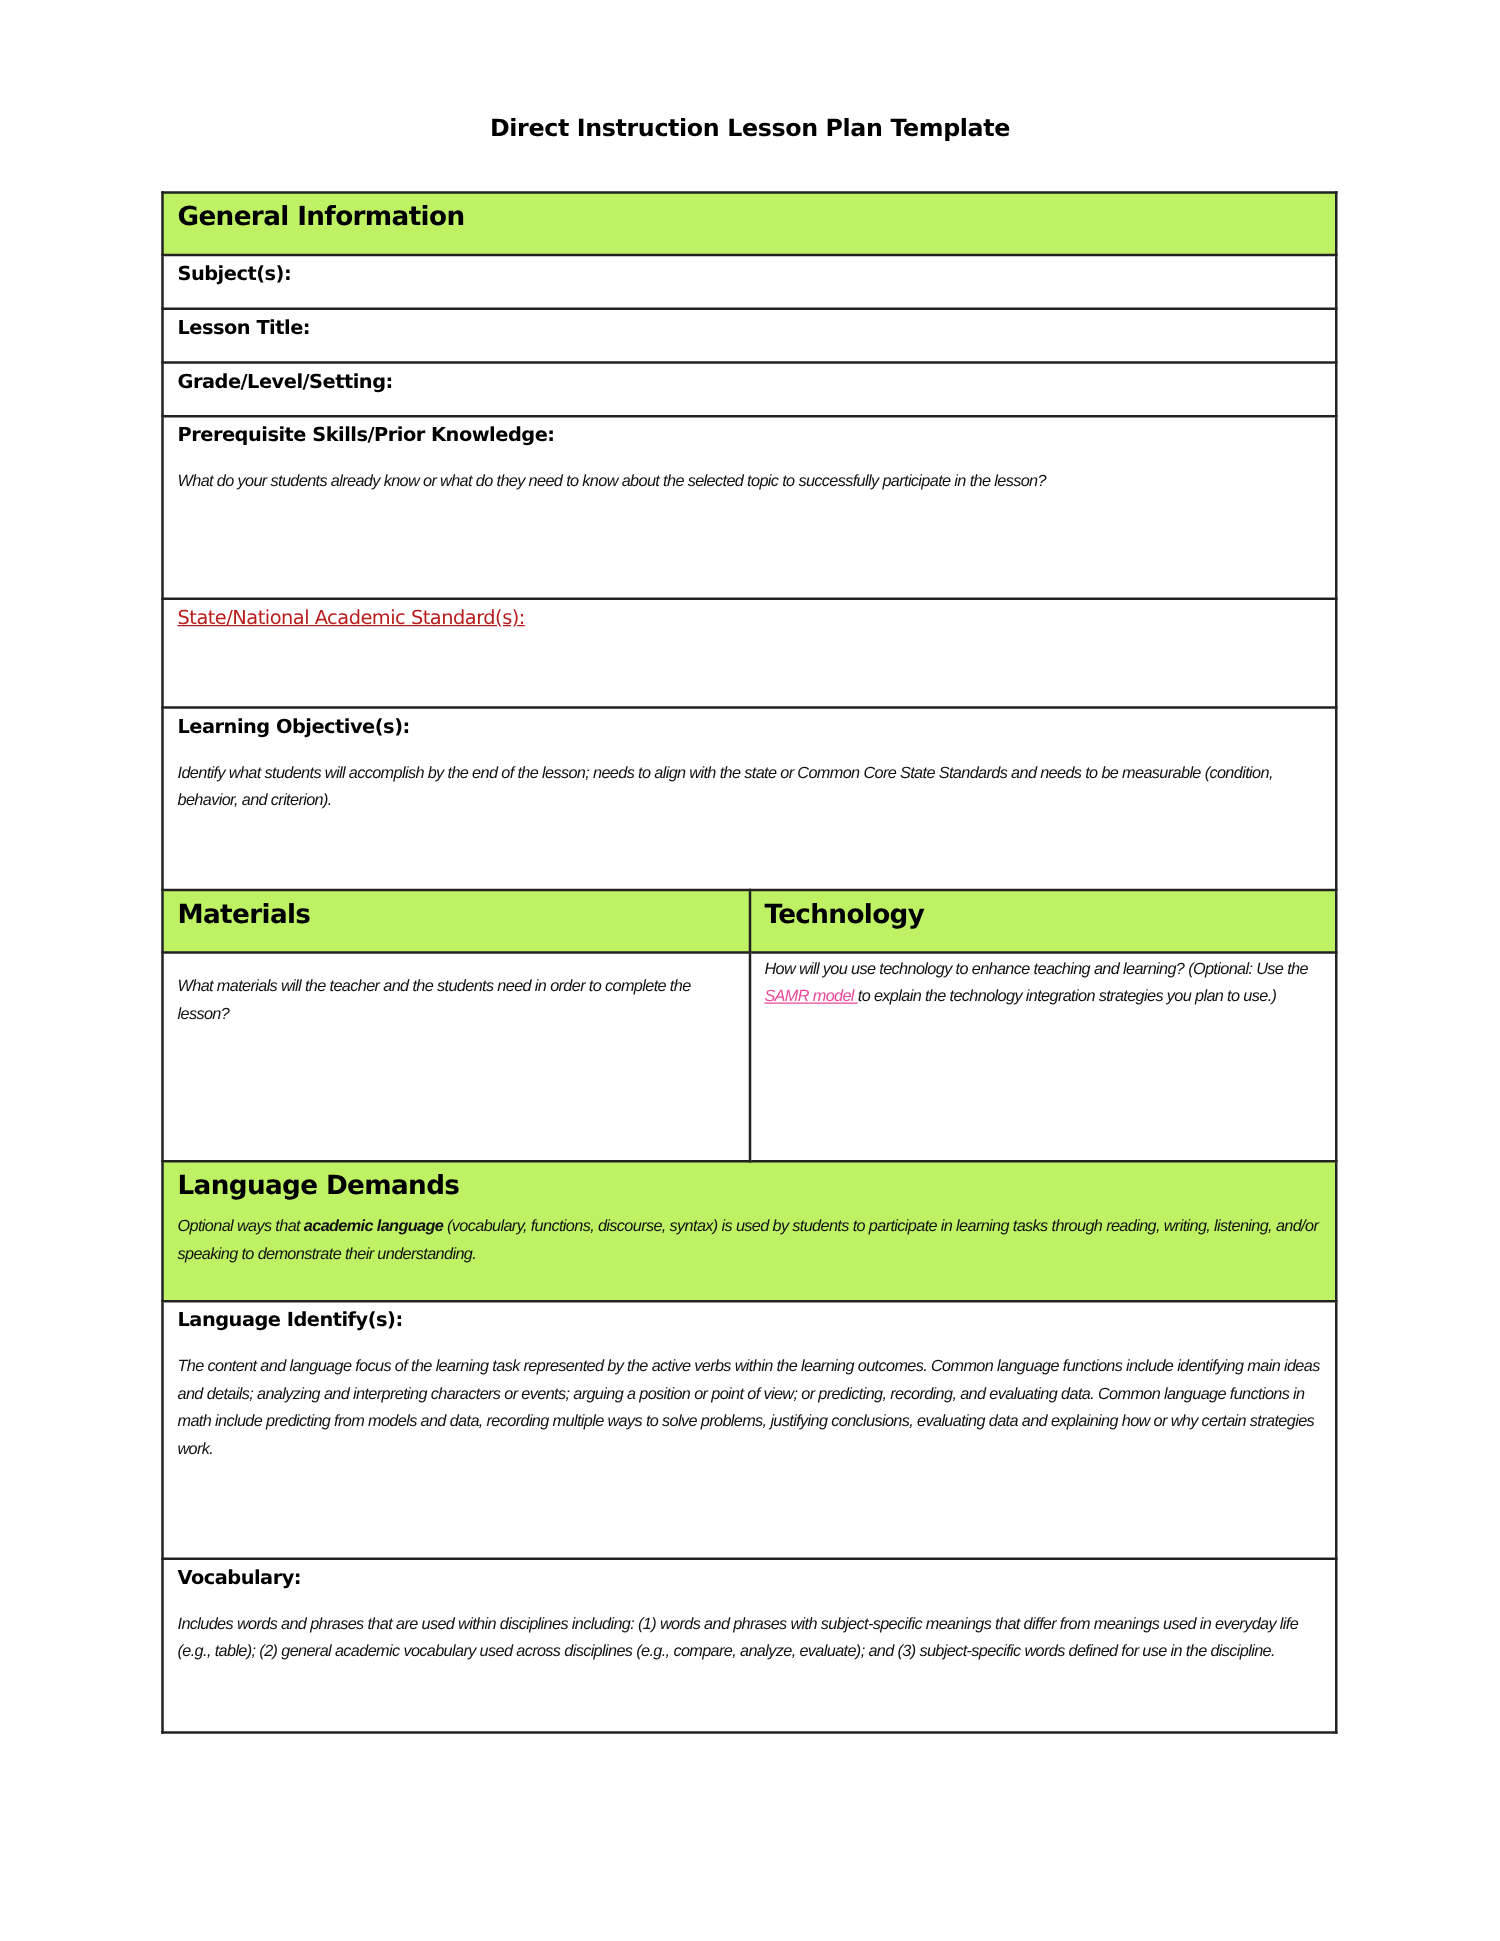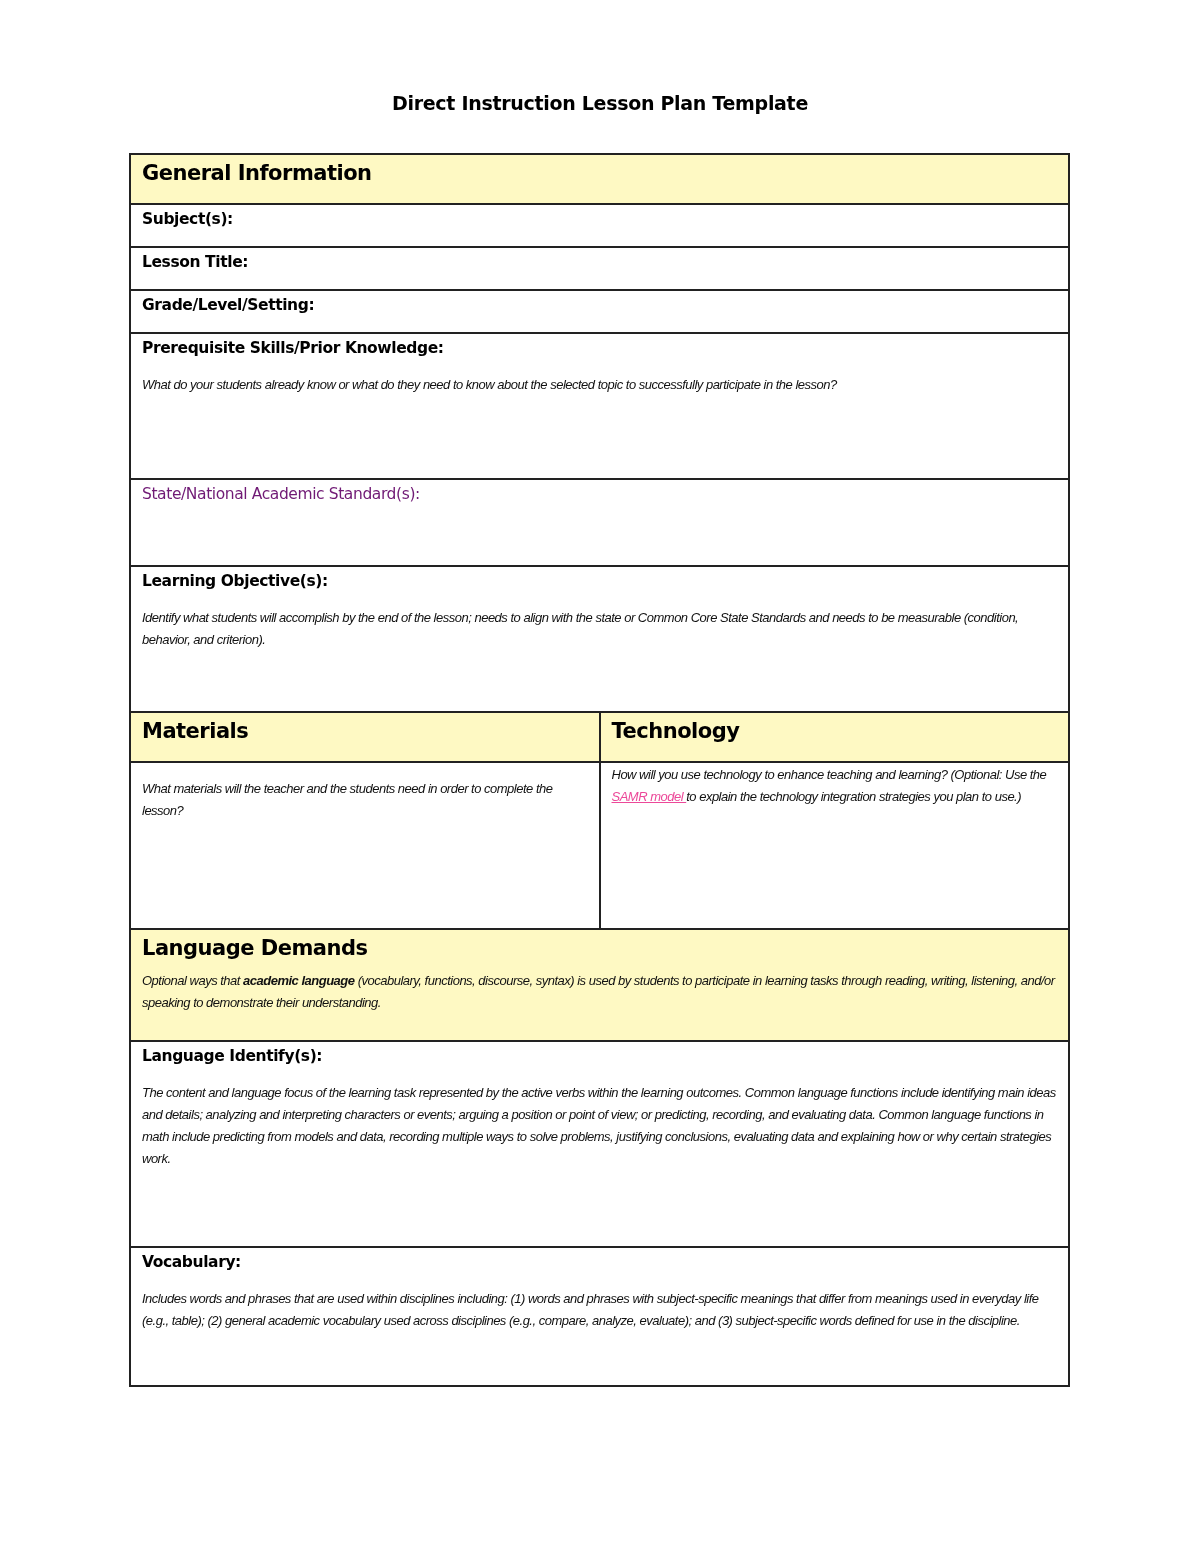--- a/index.html
+++ b/index.html
@@ -1,24 +1,24 @@
 <!DOCTYPE html>
 <html><head>
 <meta charset="utf-8">
 <style>
   html, body { margin:0; padding:0; background:#ffffff; }
   body { width:1200px; height:1553px; position:relative; font-family:"Liberation Sans", sans-serif; color:#000; }
   .doc-title { position:absolute; top:92px; left:0; width:1200px; text-align:center; font-family:"DejaVu Sans", sans-serif; font-size:19px; font-weight:bold; letter-spacing:-0.3px; }
   table.plan { position:absolute; top:153px; left:129px; width:941px; border-collapse:collapse; table-layout:fixed; }
   table.plan td { border:2px solid #222; padding:0 11px; vertical-align:top; }
-  .hdr { background:#fef9c3; }
+  .hdr { background:#bef264; }
   .hdr-title { font-family:"DejaVu Sans", sans-serif; font-weight:bold; font-size:21px; letter-spacing:-0.5px; display:block; margin-top:6px; }
   .lbl { font-family:"DejaVu Sans", sans-serif; font-weight:bold; font-size:15.5px; letter-spacing:-0.4px; display:block; margin-top:5px; }
   .ital { font-style:italic; font-size:13px; line-height:22px; display:block; letter-spacing:-0.5px; color:#111; }
-  .link { color:#701a75; }
+  .link { color:#b91c1c; text-decoration:underline; }
   .link2 { color:#ec4899; text-decoration:underline; }
   .gap { margin-top:17px; }
 </style>
 </head>
 <body>
 
 <div class="doc-title">Direct Instruction Lesson Plan Template</div>
 
 <table class="plan">
   <colgroup>

